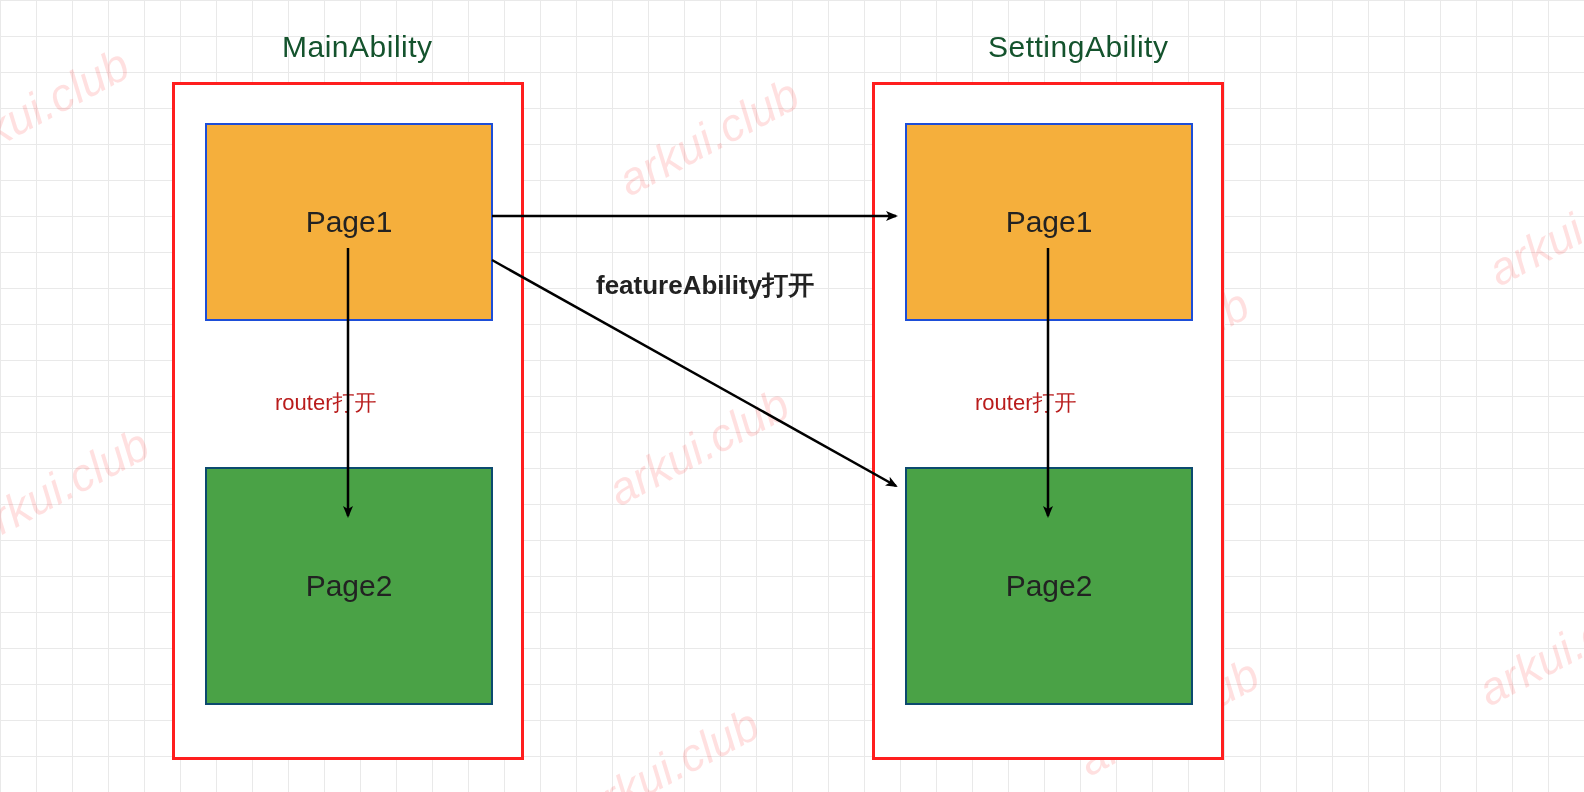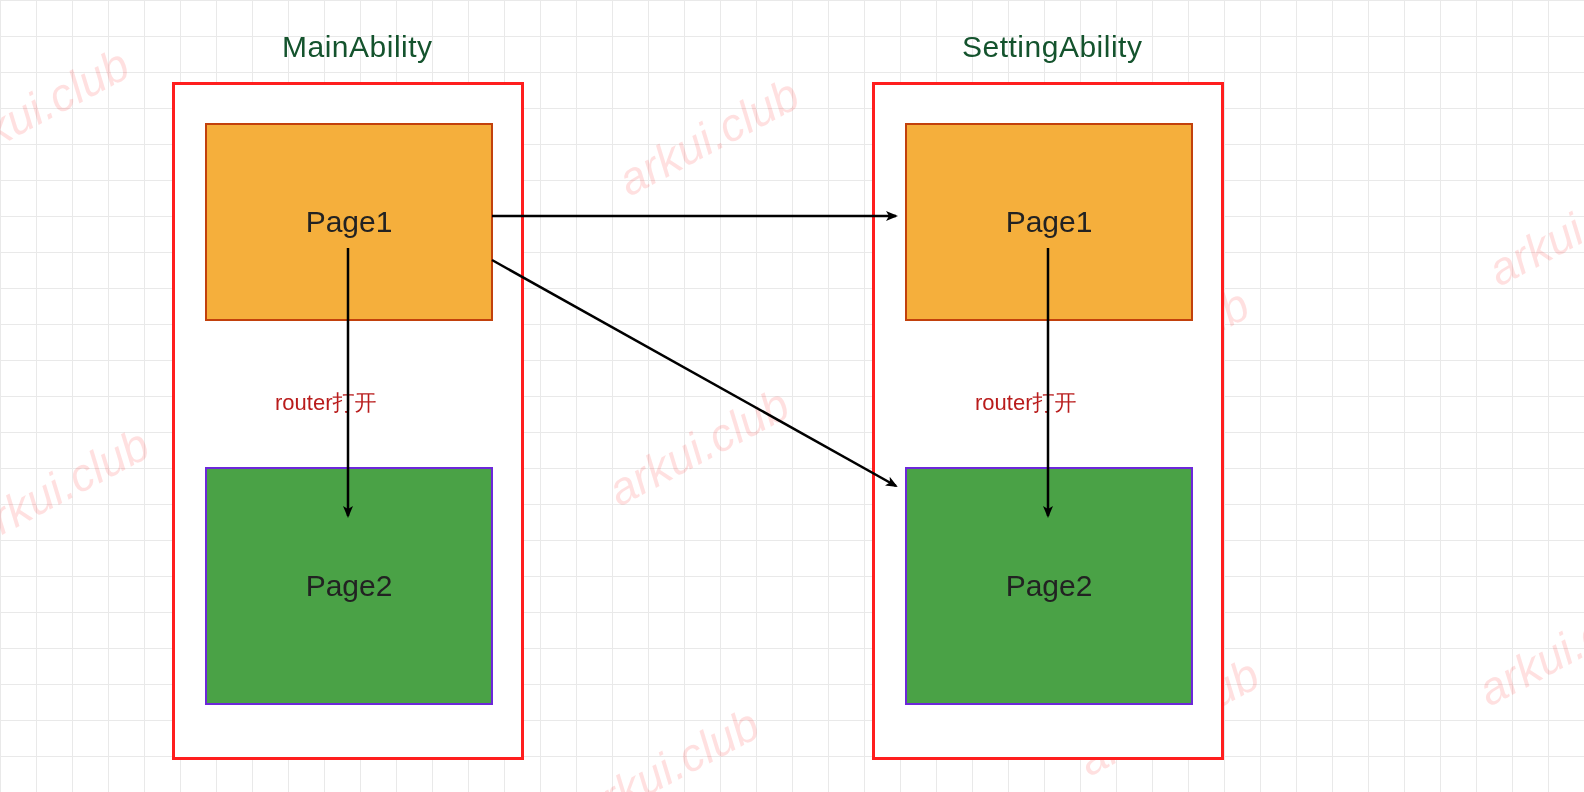--- a/index.html
+++ b/index.html
@@ -56,25 +56,25 @@
     position: absolute;
     box-sizing: border-box;
     display: flex;
     align-items: center;
     justify-content: center;
     font-size: 30px;
     color: #222;
   }
   .page1 {
     background: #f5af3c;
-    border: 2px solid #c2410c;
+    border: 2px solid #1d4ed8;
   }
   .page2 {
     background: #4aa246;
-    border: 2px solid #6d28d9;
+    border: 2px solid #0c4a6e;
   }
   
   .label-vertical {
     position: absolute;
     font-size: 22px;
     color: #b91c1c;
     white-space: nowrap;
   }
   .label-horizontal {
     position: absolute;
@@ -102,21 +102,21 @@
   <div class="watermark" style="left:-40px; top:460px;">arkui.club</div>
   <div class="watermark" style="left:610px; top:110px;">arkui.club</div>
   <div class="watermark" style="left:600px; top:420px;">arkui.club</div>
   <div class="watermark" style="left:570px; top:740px;">arkui.club</div>
   <div class="watermark" style="left:1060px; top:320px;">arkui.club</div>
   <div class="watermark" style="left:1070px; top:690px;">arkui.club</div>
   <div class="watermark" style="left:1480px; top:200px;">arkui.club</div>
   <div class="watermark" style="left:1470px; top:620px;">arkui.club</div>
 
   <div class="ability-title" style="left:282px; top:30px;">MainAbility</div>
-  <div class="ability-title" style="left:962px; top:30px;">SettingAbility</div>
+  <div class="ability-title" style="left:988px; top:30px;">SettingAbility</div>
 
   <div class="container" style="left:172px; top:82px; width:352px; height:678px;">
     <div class="page-box page1" style="left:30px; top:38px; width:288px; height:198px;">
       <span>Page1</span>
     </div>
     <div class="page-box page2" style="left:30px; top:382px; width:288px; height:238px;">
       <span>Page2</span>
     </div>
   </div>
 
@@ -124,20 +124,21 @@
     <div class="page-box page1" style="left:30px; top:38px; width:288px; height:198px;">
       <span>Page1</span>
     </div>
     <div class="page-box page2" style="left:30px; top:382px; width:288px; height:238px;">
       <span>Page2</span>
     </div>
   </div>
 
   <div class="label-vertical" style="left:275px; top:388px;">router打开</div>
   <div class="label-vertical" style="left:975px; top:388px;">router打开</div>
+  <div class="label-horizontal" style="left:596px; top:268px;">featureAbility打开</div>
 
   <svg class="arrows">
     <defs>
       <marker id="arrowhead" markerWidth="12" markerHeight="10" refX="10" refY="5" orient="auto" markerUnits="userSpaceOnUse">
         <path d="M0,0 L12,5 L0,10 L3,5 Z" fill="#000"></path>
       </marker>
     </defs>
 
     <line x1="348" y1="248" x2="348" y2="516" stroke="#000" stroke-width="2.5" marker-end="url(#arrowhead)"></line>
 

